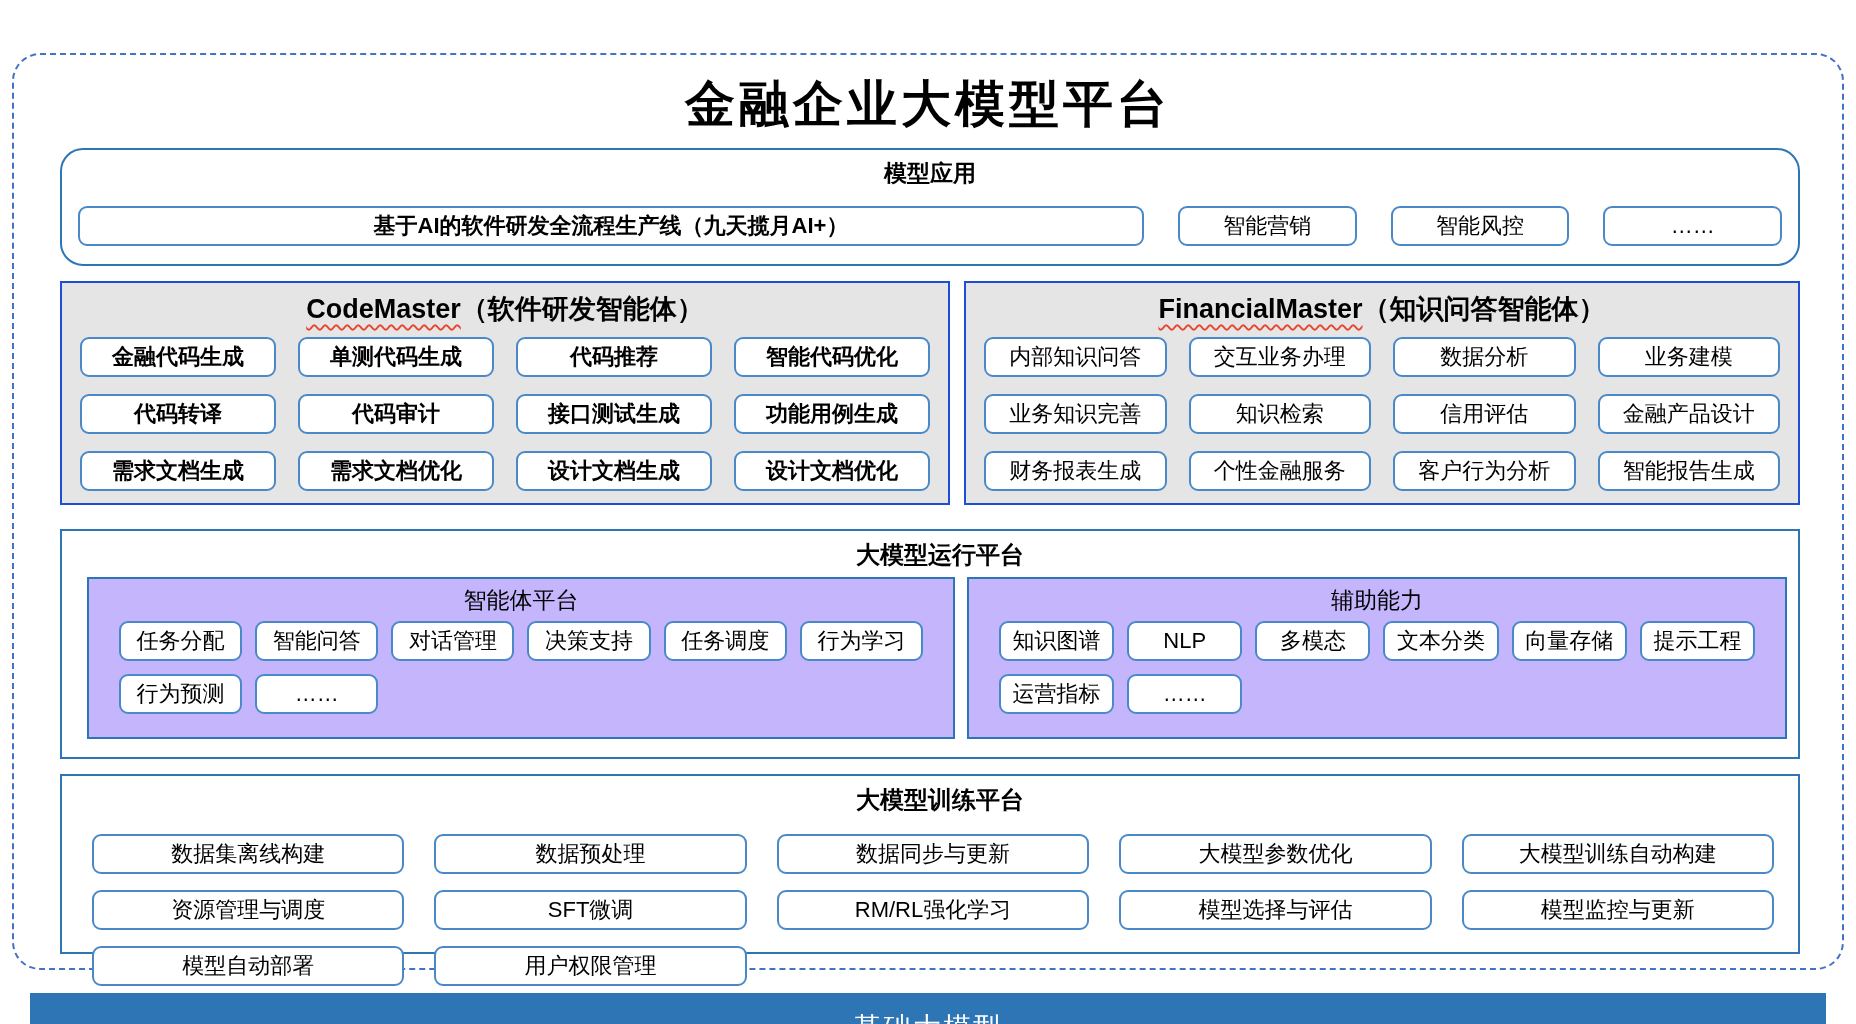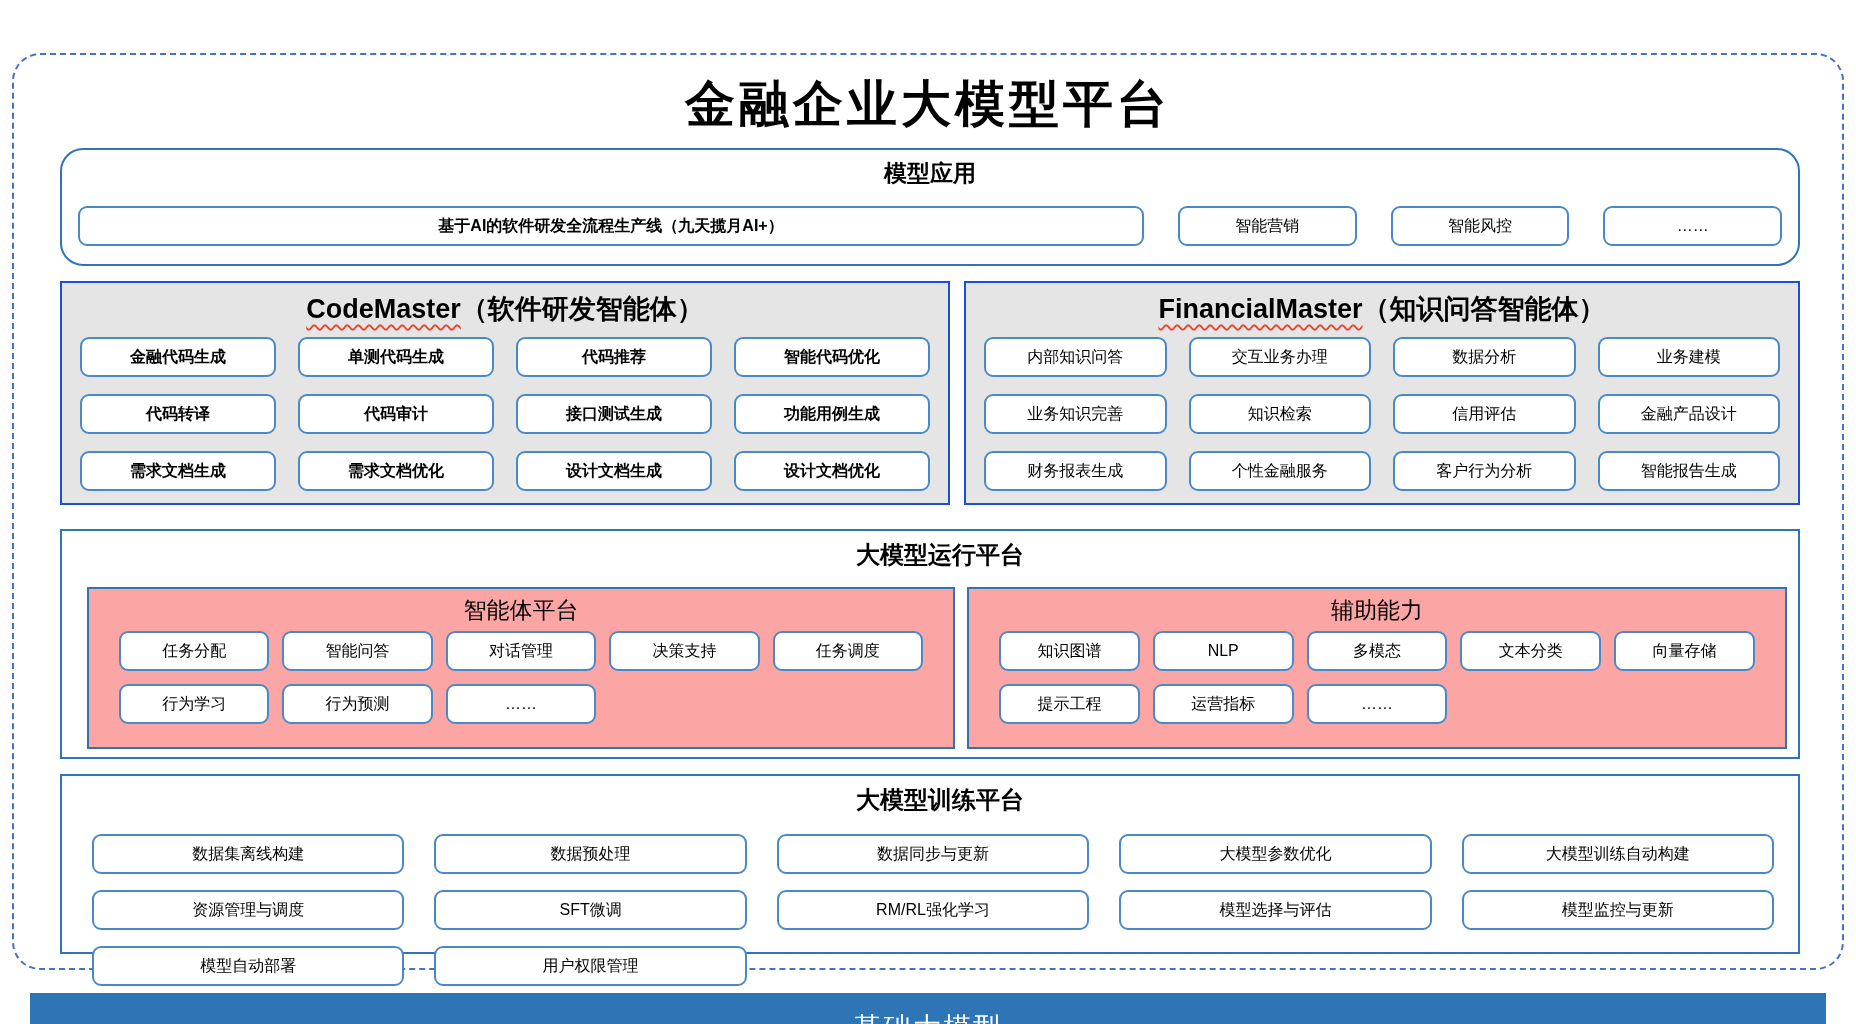--- a/index.html
+++ b/index.html
@@ -25,21 +25,21 @@
   }
   .section-header {
     text-align: center; font-weight: 700; font-size: 23px; margin-top: 8px;
   }
   .section-header.big { font-size: 24px; padding-left: 20px; }
 
   
   .item-box {
     border: 2px solid #4A89C8; border-radius: 9px; background: #fff;
     height: 40px; display: flex; align-items: center; justify-content: center;
-    font-size: 16px; white-space: nowrap; overflow: hidden;
+    font-size: 22px; white-space: nowrap; overflow: hidden;
   }
   .item-box.bold { font-weight: 700; }
 
   
   #sec-app { left: 60px; top: 107px; width: 1740px; height: 118px; border-radius: 23px; }
   #sec-app .row {
     position: absolute; left: 16px; right: 16px; top: 56px;
     display: flex; gap: 34px;
   }
   #sec-app .pipeline { width: 1066px; flex: 0 0 auto; font-weight: 700; }
@@ -55,26 +55,26 @@
     text-decoration-color: #E8442E; text-decoration-thickness: 2px;
     text-underline-offset: 6px;
   }
   .agent-grid {
     display: grid; grid-template-columns: repeat(4, 1fr);
     column-gap: 22px; row-gap: 17px; padding: 6px 18px 0 18px;
   }
 
   
   #sec-runtime { left: 60px; top: 488px; width: 1740px; height: 230px; }
-  .sub-panel { position: absolute; top: 56px; height: 162px; border: 2px solid #2E75B6; background: #fca5a5; }
+  .sub-panel { position: absolute; top: 46px; height: 162px; border: 2px solid #2E75B6; background: #c4b5fd; }
   #sub-agent { left: 25px; width: 868px; }
   #sub-aux   { left: 905px; width: 820px; }
   .sub-title { text-align: center; font-size: 23px; font-weight: 400; margin-top: 6px; height: 34px; }
   .sub-grid {
-    display: grid; grid-template-columns: repeat(5, 1fr);
+    display: grid; grid-template-columns: repeat(6, 1fr);
     column-gap: 36px; row-gap: 16px; padding: 2px 30px 0 30px; gap: 13px;
   }
 
   
   #sec-training { left: 60px; top: 733px; width: 1740px; height: 180px; }
   .training-grid {
     position: absolute; left: 30px; right: 24px; top: 58px;
     display: grid; grid-template-columns: repeat(5, 1fr);
     column-gap: 30px; row-gap: 16px;
   }

